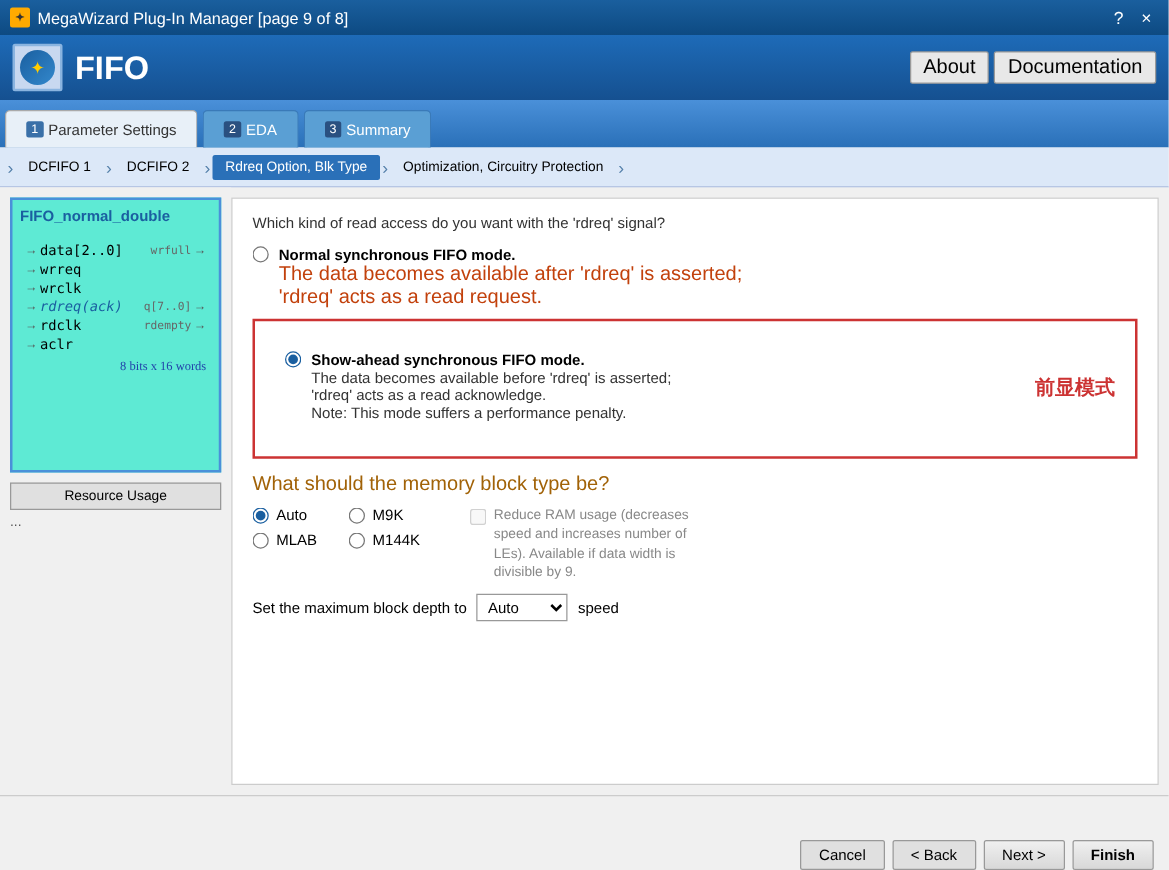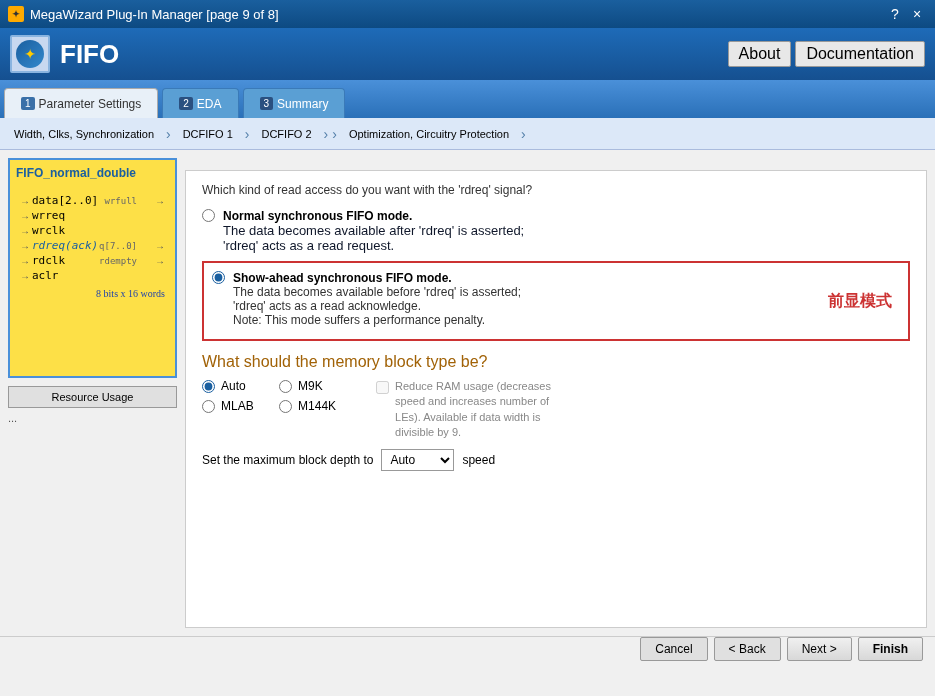--- a/index.html
+++ b/index.html
@@ -176,21 +176,21 @@
       height: calc(696px - 28px - 52px - 38px - 32px - 60px);
       background: #f0f0f0;
     }
     .sidebar {
       width: 185px;
       padding: 8px;
       background: #f0f0f0;
     }
     .component-box {
       border: 2px solid #4a90d9;
-      background: #fde047;
+      background: #5eead4;
       padding: 6px;
       min-height: 220px;
     }
     .component-title {
       color: #1a5fa0;
       font-size: 12px;
       font-weight: bold;
       margin-bottom: 8px;
     }
     .component-diagram {
@@ -205,21 +205,21 @@
       font-size: 11px;
     }
     .port-left {
       display: flex;
       align-items: center;
       gap: 2px;
     }
     .port-right {
       display: flex;
       align-items: center;
-      gap: 18px;
+      gap: 2px;
     }
     .arrow-in {
       color: #555;
       font-size: 10px;
     }
     .port-name {
       font-family: monospace;
       font-size: 11px;
     }
     .port-name.blue {
@@ -247,41 +247,41 @@
       width: 100%;
     }
     .sidebar-dots {
       font-size: 11px;
       color: #555;
       margin-top: 4px;
     }
     .right-panel {
       flex: 1;
       background: white;
-      margin: 20px 8px 8px 0;
+      margin: 8px 8px 8px 0;
       padding: 12px 16px;
       border: 1px solid #ccc;
     }
     .question-text {
       font-size: 12px;
       color: #333;
       margin-bottom: 12px;
     }
     .option-group {
       margin-bottom: 8px;
     }
     .option-row {
       display: flex;
       align-items: flex-start;
       gap: 8px;
       margin-bottom: 4px;
     }
     .highlighted-box {
       border: 2px solid #cc3333;
-      padding: 8px;
+      padding: 24px;
       margin: 4px 0 12px 0;
       position: relative;
     }
     .highlighted-label {
       color: #cc3333;
       font-size: 16px;
       font-weight: bold;
       position: absolute;
       right: 16px;
       top: 50%;
@@ -333,21 +333,21 @@
       margin-top: 2px;
     }
     .reduce-ram-text {
       line-height: 1.4;
     }
     .bottom-section {
       height: 60px;
       background: #f0f0f0;
       border-top: 1px solid #ccc;
       display: flex;
-      align-items: flex-start;
+      align-items: flex-end;
       justify-content: flex-end;
       padding: 0 12px;
       gap: 6px;
     }
     .bottom-btn {
       padding: 4px 14px;
       background: #e0e0e0;
       border: 1px solid #999;
       cursor: pointer;
       font-size: 12px;
@@ -406,26 +406,26 @@
     <span class="tab-num">2</span>
     <span>EDA</span>
   </div>
   <div class="tab inactive">
     <span class="tab-num">3</span>
     <span>Summary</span>
   </div>
 </div>
 
 <div class="breadcrumb-bar">
-  <span class="breadcrumb-item">Width, Clks, Synchronization</span>
   <span class="breadcrumb-arrow">›</span>
   <span class="breadcrumb-item">DCFIFO 1</span>
   <span class="breadcrumb-arrow">›</span>
   <span class="breadcrumb-item">DCFIFO 2</span>
   <span class="breadcrumb-arrow">›</span>
+  <span class="breadcrumb-item active">Rdreq Option, Blk Type</span>
   <span class="breadcrumb-arrow">›</span>
   <span class="breadcrumb-item">Optimization, Circuitry Protection</span>
   <span class="breadcrumb-arrow">›</span>
 </div>
 
 <div class="main-content">
 
   <div class="sidebar">
     <div class="component-box">
       <div class="component-title">FIFO_normal_double</div>
@@ -486,21 +486,21 @@
   </div>
 
   <div class="right-panel">
     <div class="question-text">Which kind of read access do you want with the 'rdreq' signal?</div>
 
     <div class="option-group">
       <div class="option-row">
         <input type="radio" name="rdreq_mode" id="opt1" style="">
         <div>
           <div style="font-weight:bold; font-size:12px;">Normal synchronous FIFO mode.</div>
-          <div style="font-size:13px; color:#0f172a;">
+          <div style="font-size:16px; color:#c2410c;">
             The data becomes available after 'rdreq' is asserted;<br>
             'rdreq' acts as a read request.
           </div>
         </div>
       </div>
     </div>
 
     <div class="highlighted-box">
       <div class="option-row">
         <input type="radio" name="rdreq_mode" id="opt2" checked="" style="">

